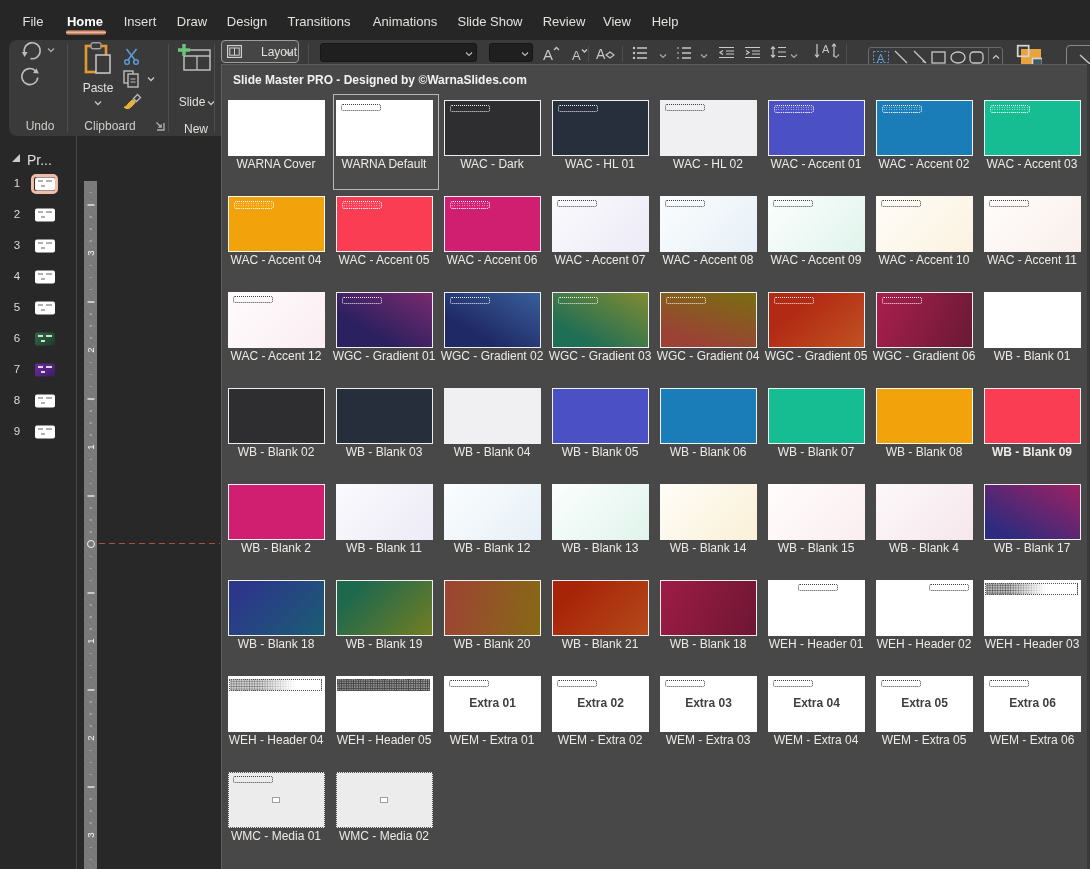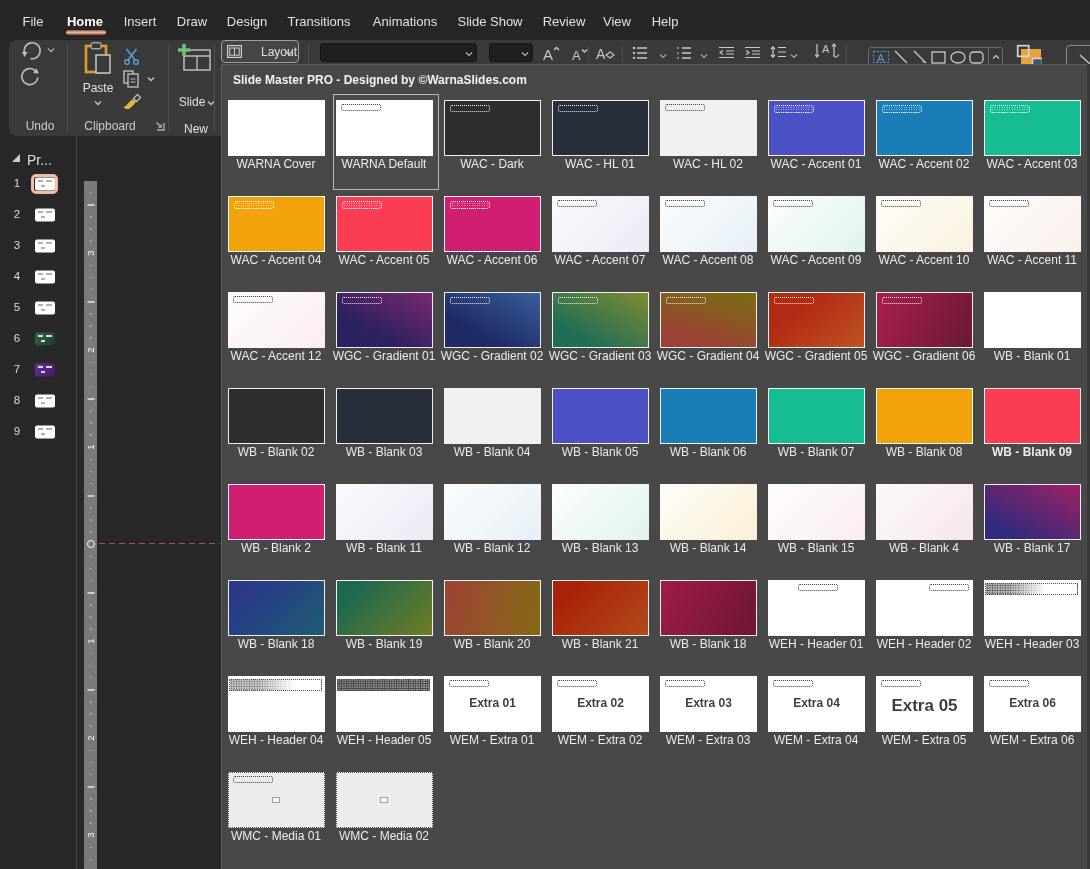--- a/index.html
+++ b/index.html
@@ -502,21 +502,21 @@
       <div class="xtext" style="position:absolute;left:0;top:20px;width:97px;text-align:center;font-size:12px;font-weight:bold;color:#3f3f3f;">Extra 03</div>
     </div>
 <div class="clabel" style="left:432px;top:668px;">WEM - Extra 03</div>
 <div class="thumb " style="left:546px;top:610.5px;background:#ffffff;">
       <div class="phk"></div>
       <div class="xtext" style="position:absolute;left:0;top:20px;width:97px;text-align:center;font-size:12px;font-weight:bold;color:#3f3f3f;">Extra 04</div>
     </div>
 <div class="clabel" style="left:540px;top:668px;">WEM - Extra 04</div>
 <div class="thumb " style="left:654px;top:610.5px;background:#ffffff;">
       <div class="phk"></div>
-      <div class="xtext" style="position:absolute;left:0;top:20px;width:97px;text-align:center;font-size:17px;font-weight:bold;color:#3f3f3f;">Extra 05</div>
+      <div class="xtext" style="position:absolute;left:0;top:20px;width:97px;text-align:center;font-size:12px;font-weight:bold;color:#3f3f3f;">Extra 05</div>
     </div>
 <div class="clabel" style="left:648px;top:668px;">WEM - Extra 05</div>
 <div class="thumb " style="left:762px;top:610.5px;background:#ffffff;">
       <div class="phk"></div>
       <div class="xtext" style="position:absolute;left:0;top:20px;width:97px;text-align:center;font-size:12px;font-weight:bold;color:#3f3f3f;">Extra 06</div>
     </div>
 <div class="clabel" style="left:756px;top:668px;">WEM - Extra 06</div>
 <div class="thumb " style="left:6px;top:706.5px;background:#ececec;outline:1px dotted #4f4f4f;outline-offset:-1px;">
       <div class="phk"></div>
       <div style="position:absolute;left:44px;top:25px;width:8px;height:6px;background:#fdfdfd;border:1px solid #9e9e9e;box-sizing:border-box;"></div>

